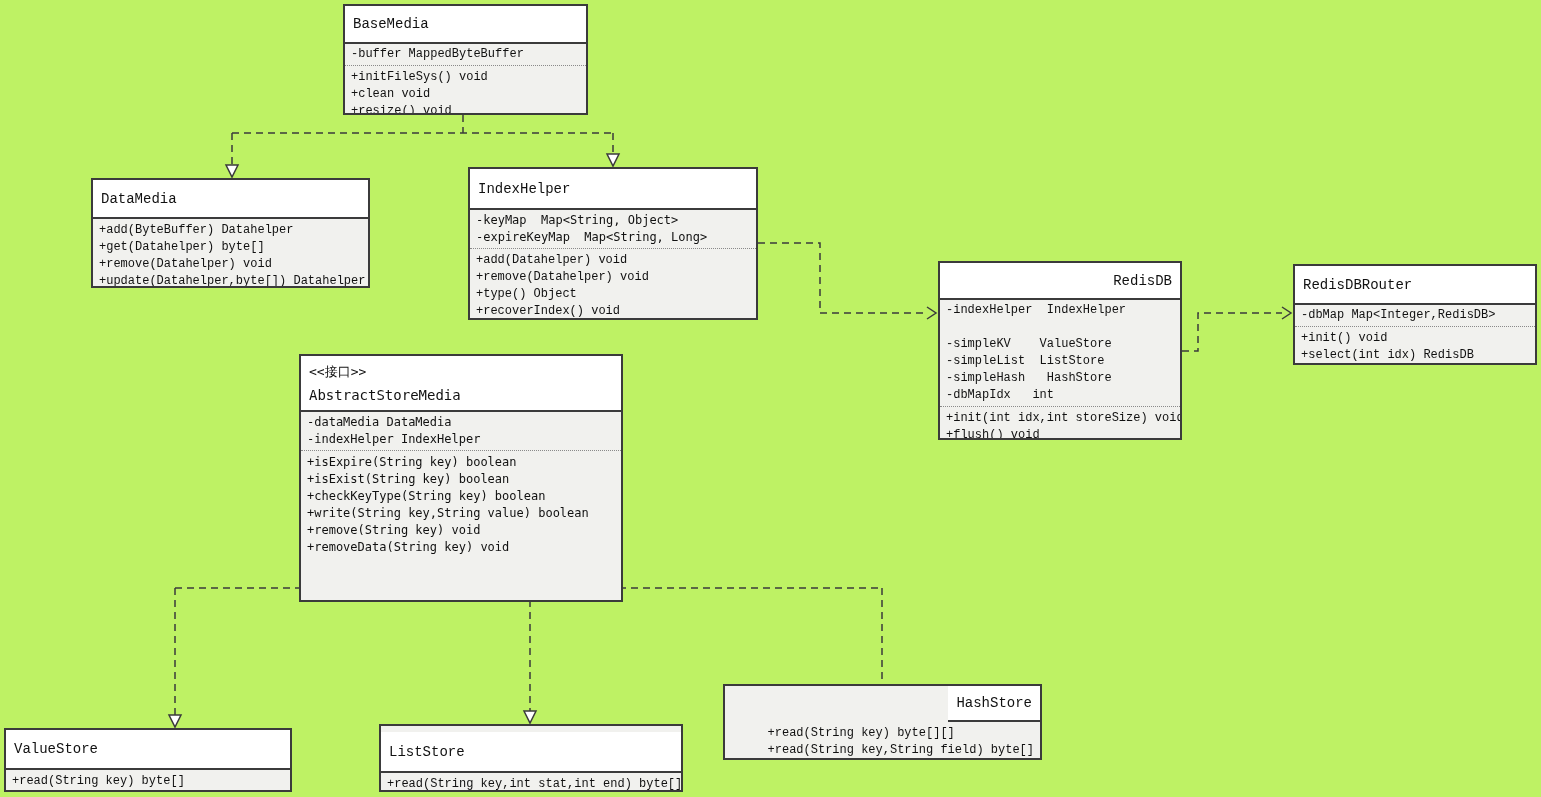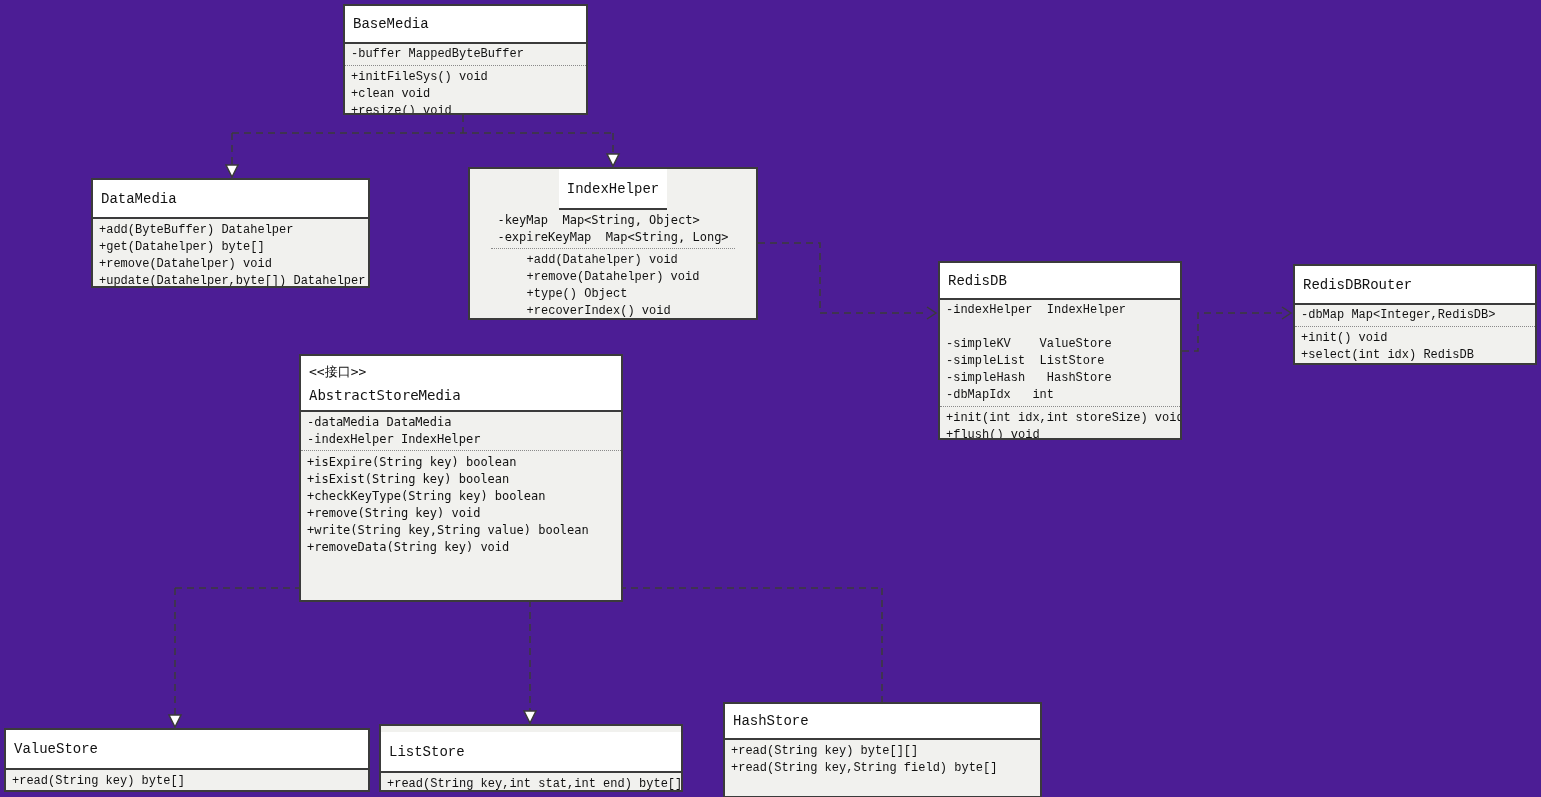--- a/index.html
+++ b/index.html
@@ -1,20 +1,20 @@
 <!DOCTYPE html>
 <html><head>
 <meta charset="utf-8">
 <style>
   html, body { margin: 0; padding: 0; background: #ffffff; }
   #canvas {
     position: relative;
     width: 1541px;
     height: 797px;
-    background: #4c1d95;
+    background: #bef264;
     font-family: "Liberation Mono", monospace;
     overflow: hidden;
   }
   .cls {
     position: absolute;
     display: flex;
     flex-direction: column;
     box-sizing: border-box;
     border: 2px solid #3b3b3b;
     background: #f1f1ee;
@@ -103,38 +103,38 @@
       <span>DataMedia</span>
     </div>
     <div class="methods">
       <div class="line">+add(ByteBuffer) Datahelper</div>
       <div class="line">+get(Datahelper) byte[]</div>
       <div class="line">+remove(Datahelper) void</div>
       <div class="line">+update(Datahelper,byte[]) Datahelper</div>
     </div>
   </div>
 
-  <div class="cls" style="left:468px; top:167px; width:290px; height:153px;align-items:center;">
+  <div class="cls" style="left:468px; top:167px; width:290px; height:153px;">
     <div class="title" style="flex-basis:39px;">
       <span>IndexHelper</span>
     </div>
     <div class="attrs consolas">
       <div class="line">-keyMap  Map&lt;String, Object&gt;</div>
       <div class="line">-expireKeyMap  Map&lt;String, Long&gt;</div>
     </div>
     <div class="methods">
       <div class="line">+add(Datahelper) void</div>
       <div class="line">+remove(Datahelper) void</div>
       <div class="line">+type() Object</div>
       <div class="line">+recoverIndex() void</div>
     </div>
   </div>
 
   <div class="cls" style="left:938px; top:261px; width:244px; height:179px;">
-    <div class="title" style="flex-basis:35px;">
+    <div class="title" style="flex-basis:35px;text-align:right;">
       <span>RedisDB</span>
     </div>
     <div class="attrs">
       <div class="line">-indexHelper  IndexHelper</div>
       <div class="line"></div>
       <div class="line">-simpleKV    ValueStore</div>
       <div class="line">-simpleList  ListStore</div>
       <div class="line">-simpleHash   HashStore</div>
       <div class="line">-dbMapIdx   int</div>
     </div>
@@ -163,45 +163,45 @@
       <span>AbstractStoreMedia</span>
     </div>
     <div class="attrs consolas">
       <div class="line">-dataMedia DataMedia</div>
       <div class="line">-indexHelper IndexHelper</div>
     </div>
     <div class="methods">
       <div class="line">+isExpire(String key) boolean</div>
       <div class="line">+isExist(String key) boolean</div>
       <div class="line">+checkKeyType(String key) boolean</div>
+      <div class="line">+write(String key,String value) boolean</div>
       <div class="line">+remove(String key) void</div>
-      <div class="line">+write(String key,String value) boolean</div>
       <div class="line">+removeData(String key) void</div>
     </div>
   </div>
 
-  <div class="cls" style="left:4px; top:728px; width:366px; height:64px;">
+  <div class="cls" style="left:4px; top:728px; width:288px; height:64px;">
     <div class="title" style="flex-basis:38px;">
       <span>ValueStore</span>
     </div>
     <div class="methods">
       <div class="line">+read(String key) byte[]</div>
     </div>
   </div>
 
   <div class="cls" style="left:379px; top:724px; width:304px; height:68px;">
     <div class="title" style="flex-basis:39px;margin-top:6px;">
       <span>ListStore</span>
     </div>
     <div class="methods">
       <div class="line">+read(String key,int stat,int end) byte[][]</div>
     </div>
   </div>
 
-  <div class="cls" style="left:723px; top:702px; width:319px; height:96px;">
+  <div class="cls" style="left:723px; top:684px; width:319px; height:76px;align-items:flex-end;">
     <div class="title" style="flex-basis:34px;">
       <span>HashStore</span>
     </div>
     <div class="methods">
       <div class="line">+read(String key) byte[][]</div>
       <div class="line">+read(String key,String field) byte[]</div>
     </div>
   </div>
 
 </div>

